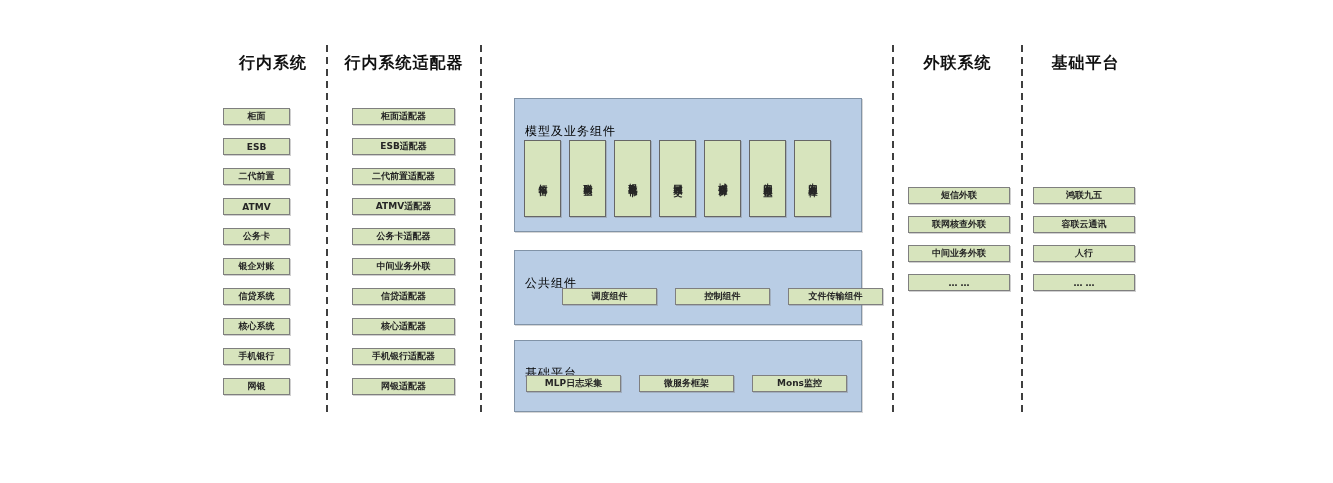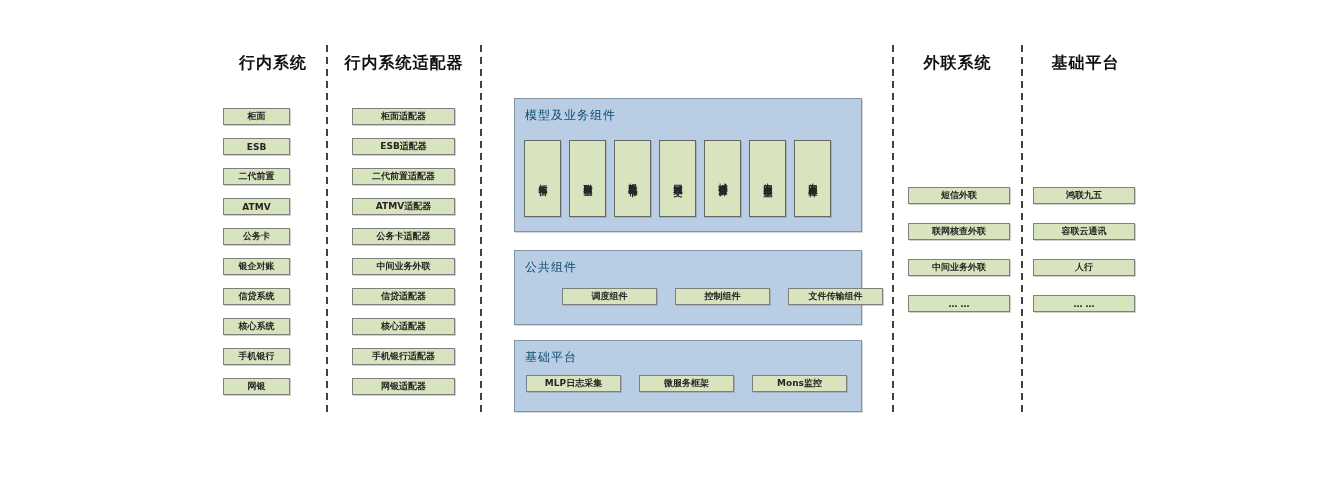--- a/index.html
+++ b/index.html
@@ -15,37 +15,37 @@
   .canvas{position:relative;width:1333px;height:417px;background:#fff;overflow:hidden;}
 
   .divider{position:absolute;top:45px;height:402px;width:2px;
     background:repeating-linear-gradient(to bottom,var(--divider) 0 7px,transparent 7px 12px);}
 
   .col-header{position:absolute;top:53px;font-size:16px;font-weight:bold;color:#111;
     text-align:center;white-space:nowrap;letter-spacing:1px;}
 
   .stack{position:absolute;display:flex;flex-direction:column;}
   .stack.g13{gap:13px;}
-  .stack.g19{gap:19px;}
+  .stack.g19{gap:12px;}
 
   .gbox{box-sizing:border-box;height:17px;display:flex;align-items:center;justify-content:center;
     background:var(--green-fill);border:1px solid var(--green-border);
     font-size:9px;font-weight:bold;color:#262626;box-shadow:1px 1px 0 rgba(120,120,120,.35);}
   .w67{width:67px;}
   .w103{width:103px;}
   .w102{width:102px;}
   .w95{width:95px;}
 
   .blue-group{position:absolute;left:514px;width:348px;box-sizing:border-box;
     background:var(--blue-fill);border:1px solid var(--blue-border);
     box-shadow:1px 1px 0 rgba(120,120,120,.3);}
   #group-model{top:98px;height:134px;}
   #group-common{top:250px;height:75px;}
   #group-base{top:340px;height:72px;}
-  .group-label{position:absolute;top:8px;left:10px;font-size:12px;color:#0c4a6e;letter-spacing:1px;}
+  .group-label{position:absolute;top:24px;left:10px;font-size:12px;color:#000000;letter-spacing:1px;}
 
   .vrow{position:absolute;top:41px;left:9px;display:flex;gap:8px;}
   .vbox{box-sizing:border-box;width:37px;height:77px;display:flex;align-items:center;justify-content:center;
     background:var(--green-fill);border:1px solid #666;
     writing-mode:vertical-rl;text-orientation:upright;
     font-size:9px;font-weight:bold;color:#262626;letter-spacing:1px;line-height:1;
     box-shadow:1px 1px 0 rgba(120,120,120,.35);}
 
   .hrow{position:absolute;left:11px;display:flex;gap:18px;}
   #group-common .hrow{top:37px;padding-left:36px;}

